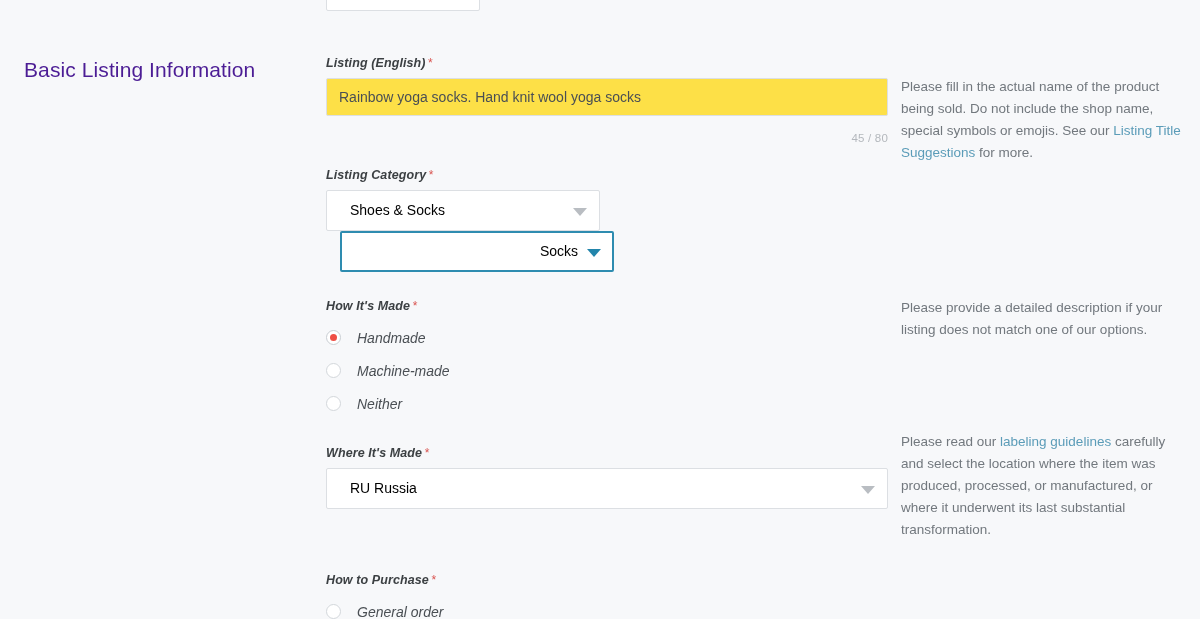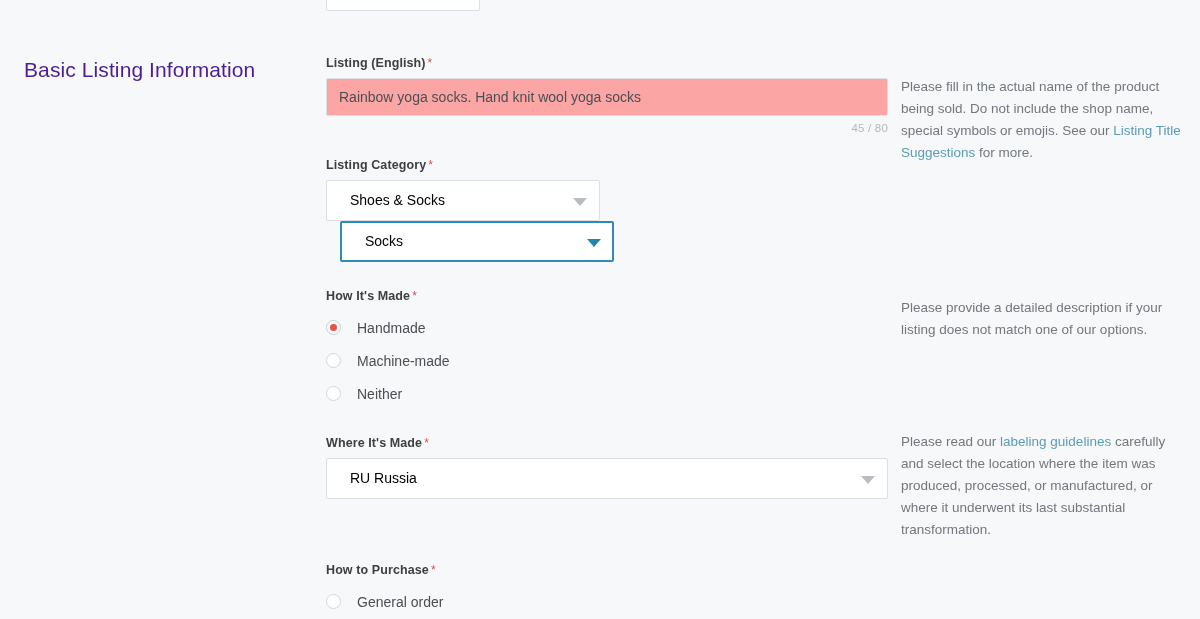--- a/index.html
+++ b/index.html
@@ -48,48 +48,49 @@
     top: 56px;
     width: 562px;
   }
 
   .field-label {
     font-size: 12.5px;
     font-weight: bold;
     color: #3c4043;
     margin: 0 0 8px 0;
     letter-spacing: 0.1px;
+    font-style: italic;
   }
   .req {
     color: #d9534f;
     font-weight: normal;
     font-size: 12px;
     margin-left: 2px;
   }
 
   .text-input {
     width: 562px;
     height: 38px;
     box-sizing: border-box;
     border: 1px solid #dcdfe3;
     border-radius: 2px;
-    background: #fca5a5;
+    background: #fde047;
     font-family: "Liberation Sans", sans-serif;
     font-size: 14px;
     color: #4a4f54;
     padding: 0 12px;
     outline: none;
   }
 
   .counter {
     width: 562px;
     text-align: right;
     font-size: 11.5px;
     color: #b4b8bd;
-    margin-top: 6px;
+    margin-top: 16px;
     letter-spacing: 0.2px;
   }
 
   
   .select-wrap {
     position: relative;
     display: inline-block;
     vertical-align: top;
   }
   .select-box {
@@ -121,21 +122,21 @@
     border-right: 7px solid transparent;
     border-top: 8px solid #b9bdc2;
     pointer-events: none;
   }
   .arrow.teal {
     border-top-color: #2285ab;
   }
 
   .cat-row { margin-top: 0; }
   .sel-cat1 { width: 274px; }
-  .sel-cat2 { width: 274px; margin-left: 14px; }
+  .sel-cat2 { width: 274px; margin-left: 14px; text-align: right; }
   .sel-country { width: 562px; }
 
   
   .radio-row {
     display: flex;
     align-items: center;
     height: 33px;
     cursor: pointer;
   }
   .radio {
@@ -160,20 +161,21 @@
     height: 7px;
     margin-left: -3.5px;
     margin-top: -3.5px;
     border-radius: 50%;
     background: #ef4f45;
   }
   .radio-label {
     font-size: 14px;
     color: #4a4f54;
     margin-left: 16px;
+    font-style: italic;
   }
 
   
   .help {
     position: absolute;
     left: 901px;
     width: 282px;
     font-size: 13.5px;
     line-height: 22px;
     color: #72787e;

